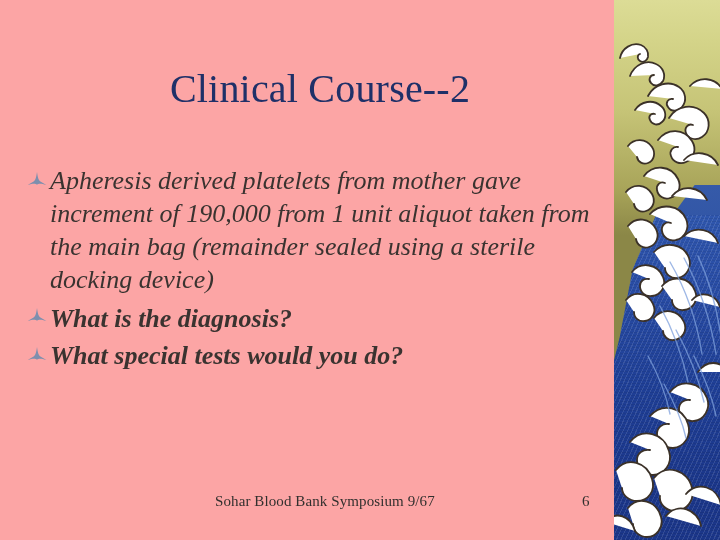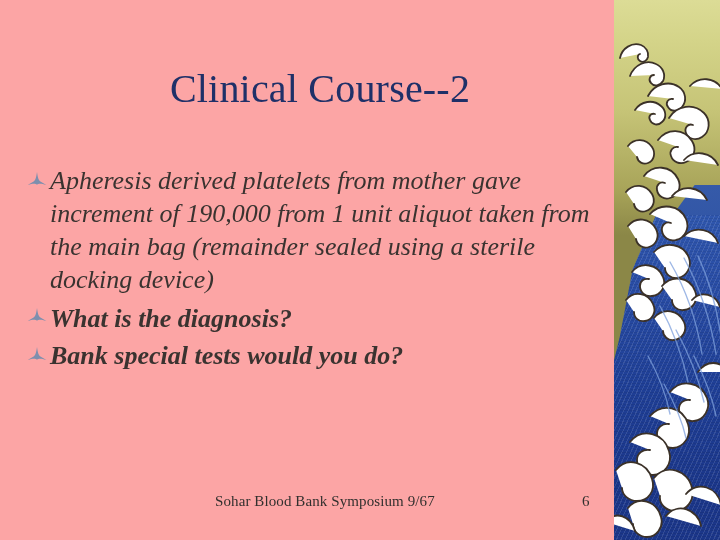--- a/index.html
+++ b/index.html
@@ -246,21 +246,21 @@
       <span class="bullet-text strong">What is the diagnosis?</span>
     </div>
 
     <div class="bullet-row" id="bullet-row-2">
       <span class="bullet-mark">
         <svg width="22" height="22" viewBox="0 0 22 22">
           <path d="M11,1 C11.8,7 12.6,9.2 14.4,10.4 L20.4,14 C14.8,12.4 12.4,12.6 11,13.8
                    C9.6,12.6 7.2,12.4 1.6,14 L7.6,10.4 C9.4,9.2 10.2,7 11,1 Z" fill="#7d8fae"></path>
         </svg>
       </span>
-      <span class="bullet-text strong">Bank special tests would you do?</span>
+      <span class="bullet-text strong">What special tests would you do?</span>
     </div>
 
   </div>
 
   <div id="footer-text">Sohar Blood Bank Symposium 9/67</div>
   <div id="footer-number">6</div>
 
 </div>
 
 </body></html>

